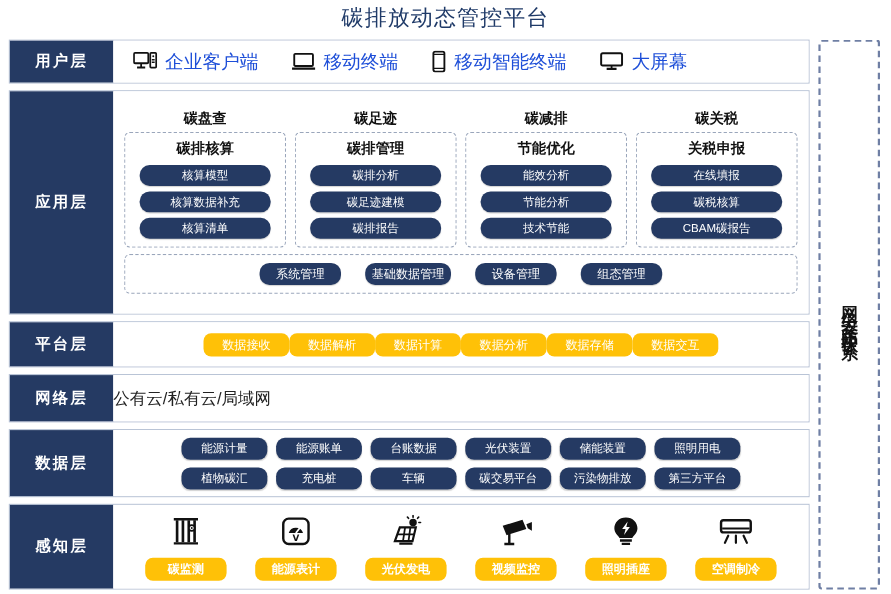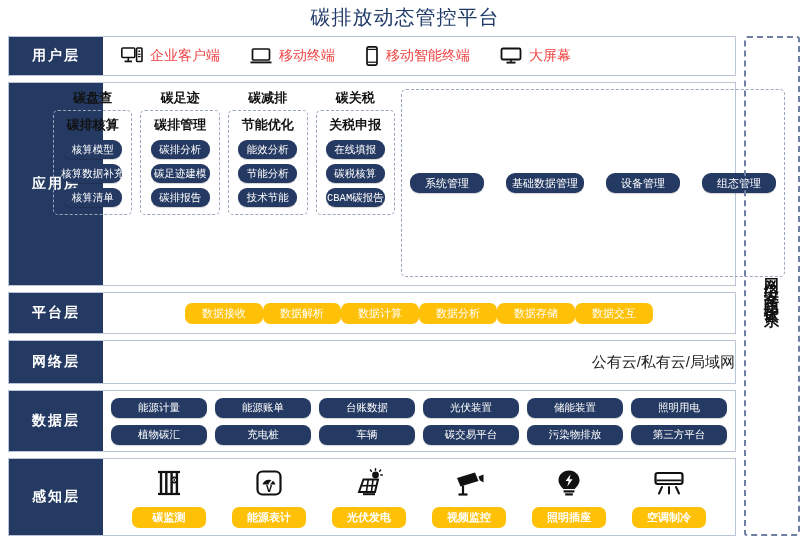--- a/index.html
+++ b/index.html
@@ -50,33 +50,32 @@
   }
   
   #layer-user{height:40px;}
   #layer-user .layer-body{
     justify-content:flex-start;
     padding-left:18px;
     gap:30px;
   }
   .user-item{
     display:flex;align-items:center;gap:7px;
-    font-size:14px;color:#ef4444;
+    font-size:17px;color:#1d4ed8;
     white-space:nowrap;
   }
   .user-item svg{display:block;}
   
   #layer-app{flex:1 1 auto;min-height:0;}
   #layer-app .layer-body{
-    flex-direction:row;
+    flex-direction:column;
     align-items:stretch;
     justify-content:center;
     padding:6px 10px 8px 10px;
     gap:6px;
-    font-family:Liberation Mono, monospace;
   }
   .app-groups{
     display:flex;
     justify-content:space-between;
     gap:8px;
   }
   .app-group{
     flex:1 1 0;
     display:flex;flex-direction:column;align-items:center;
     min-width:0;
@@ -138,37 +137,37 @@
     font-size:11px;
     height:21px;
     min-width:78px;
     padding:0 8px;
     box-sizing:border-box;
     white-space:nowrap;
   }
   
   #layer-network{height:44px;}
   #layer-network .layer-body{
-    justify-content:flex-end;
+    justify-content:flex-start;
     font-size:15px;color:#222;
   }
   
   #layer-data{height:62px;}
   #layer-data .layer-body{
     flex-direction:column;
     justify-content:center;
     gap:7px;
     padding:0 14px;
   }
   .data-row{
     display:flex;
     justify-content:space-between;
     gap:8px;
   }
-  .data-row .pill{width:96px;height:20px;font-size:10.5px;border-radius:8px;}
+  .data-row .pill{width:78px;height:20px;font-size:10.5px;border-radius:8px;}
   
   #layer-sense{height:78px;}
   #layer-sense .layer-body{
     justify-content:space-around;
     padding:0 16px;
     align-items:center;
   }
   .sense-item{
     display:flex;flex-direction:column;align-items:center;
     gap:7px;

